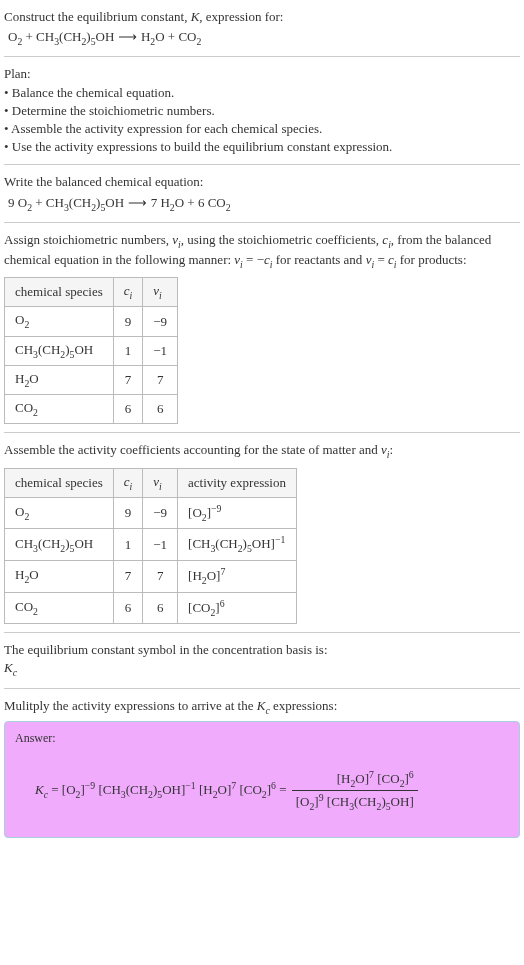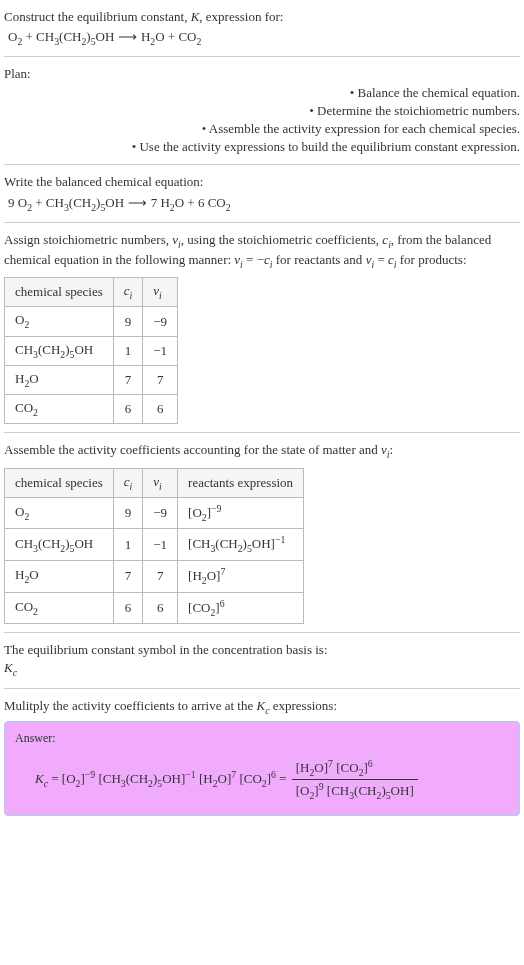--- a/index.html
+++ b/index.html
@@ -64,42 +64,41 @@
       padding: 8px 10px;
       margin-top: 4px;
     }
     .answer-label {
       font-size: 12px;
       margin-bottom: 6px;
     }
     .frac {
       display: inline-block;
       vertical-align: middle;
-      text-align: left;
-      margin: 4px 2px;
+      text-align: right;
+      margin: 15px 2px;
     }
     .frac .num {
       display: block;
       border-bottom: 1px solid #333;
       padding: 0 4px;
     }
     .frac .den {
       display: block;
       padding: 0 4px;
     }
     .arrow {
       display: inline-block;
       margin: 0 4px;
     }
     .indent {
       padding-left: 20px;
     }
     .bullet-item {
       margin-left: 0;
-      text-align: right;
     }
   </style>
 </head>
 <body>
 
 <div class="section">
   <div>
     <span>Construct the equilibrium constant, </span><span class="italic">K</span><span>, expression for:</span>
   </div>
   <div class="equation">
@@ -170,21 +169,21 @@
   <div>
     <span>Assemble the activity coefficients accounting for the state of matter and </span><span class="italic">ν</span><sub class="italic">i</sub><span>:</span>
   </div>
 
   <table>
     <tbody>
         <tr>
       <th>chemical species</th>
       <th><span class="italic">c</span><sub class="italic">i</sub></th>
       <th><span class="italic">ν</span><sub class="italic">i</sub></th>
-      <th>reactants expression</th>
+      <th>activity expression</th>
     </tr>
     <tr>
       <td><span>O</span><sub>2</sub></td>
       <td class="center">9</td>
       <td class="center">−9</td>
       <td><span>[</span><span>O</span><sub>2</sub><span>]</span><sup>−9</sup></td>
     </tr>
     <tr>
       <td><span>CH</span><sub>3</sub><span>(CH</span><sub>2</sub><span>)</span><sub>5</sub><span>OH</span></td>
       <td class="center">1</td>
@@ -211,21 +210,21 @@
 
 <div class="section">
   <div>The equilibrium constant symbol in the concentration basis is:</div>
   <div><span class="italic">K</span><sub class="italic">c</sub></div>
 </div>
 
 <hr>
 
 <div class="section">
   <div>
-    <span>Mulitply the activity coefficients to arrive at the </span><span class="italic">K</span><sub class="italic">c</sub><span> expressions:</span>
+    <span>Mulitply the activity expressions to arrive at the </span><span class="italic">K</span><sub class="italic">c</sub><span> expressions:</span>
   </div>
 
   <div class="answer-box">
     <div class="answer-label">Answer:</div>
     <div class="indent">
       <span class="italic">K</span><sub class="italic">c</sub><span> = </span><span>[</span><span>O</span><sub>2</sub><span>]</span><sup>−9</sup> <span>[</span><span>CH</span><sub>3</sub><span>(CH</span><sub>2</sub><span>)</span><sub>5</sub><span>OH</span><span>]</span><sup>−1</sup> <span>[</span><span>H</span><sub>2</sub><span>O</span><span>]</span><sup>7</sup> <span>[</span><span>CO</span><sub>2</sub><span>]</span><sup>6</sup><span> = </span><span class="frac"><span class="num"><span>[</span><span>H</span><sub>2</sub><span>O</span><span>]</span><sup>7</sup> <span>[</span><span>CO</span><sub>2</sub><span>]</span><sup>6</sup></span><span class="den"><span>[</span><span>O</span><sub>2</sub><span>]</span><sup>9</sup> <span>[</span><span>CH</span><sub>3</sub><span>(CH</span><sub>2</sub><span>)</span><sub>5</sub><span>OH</span><span>]</span></span></span>
     </div>
   </div>
 </div>
 

